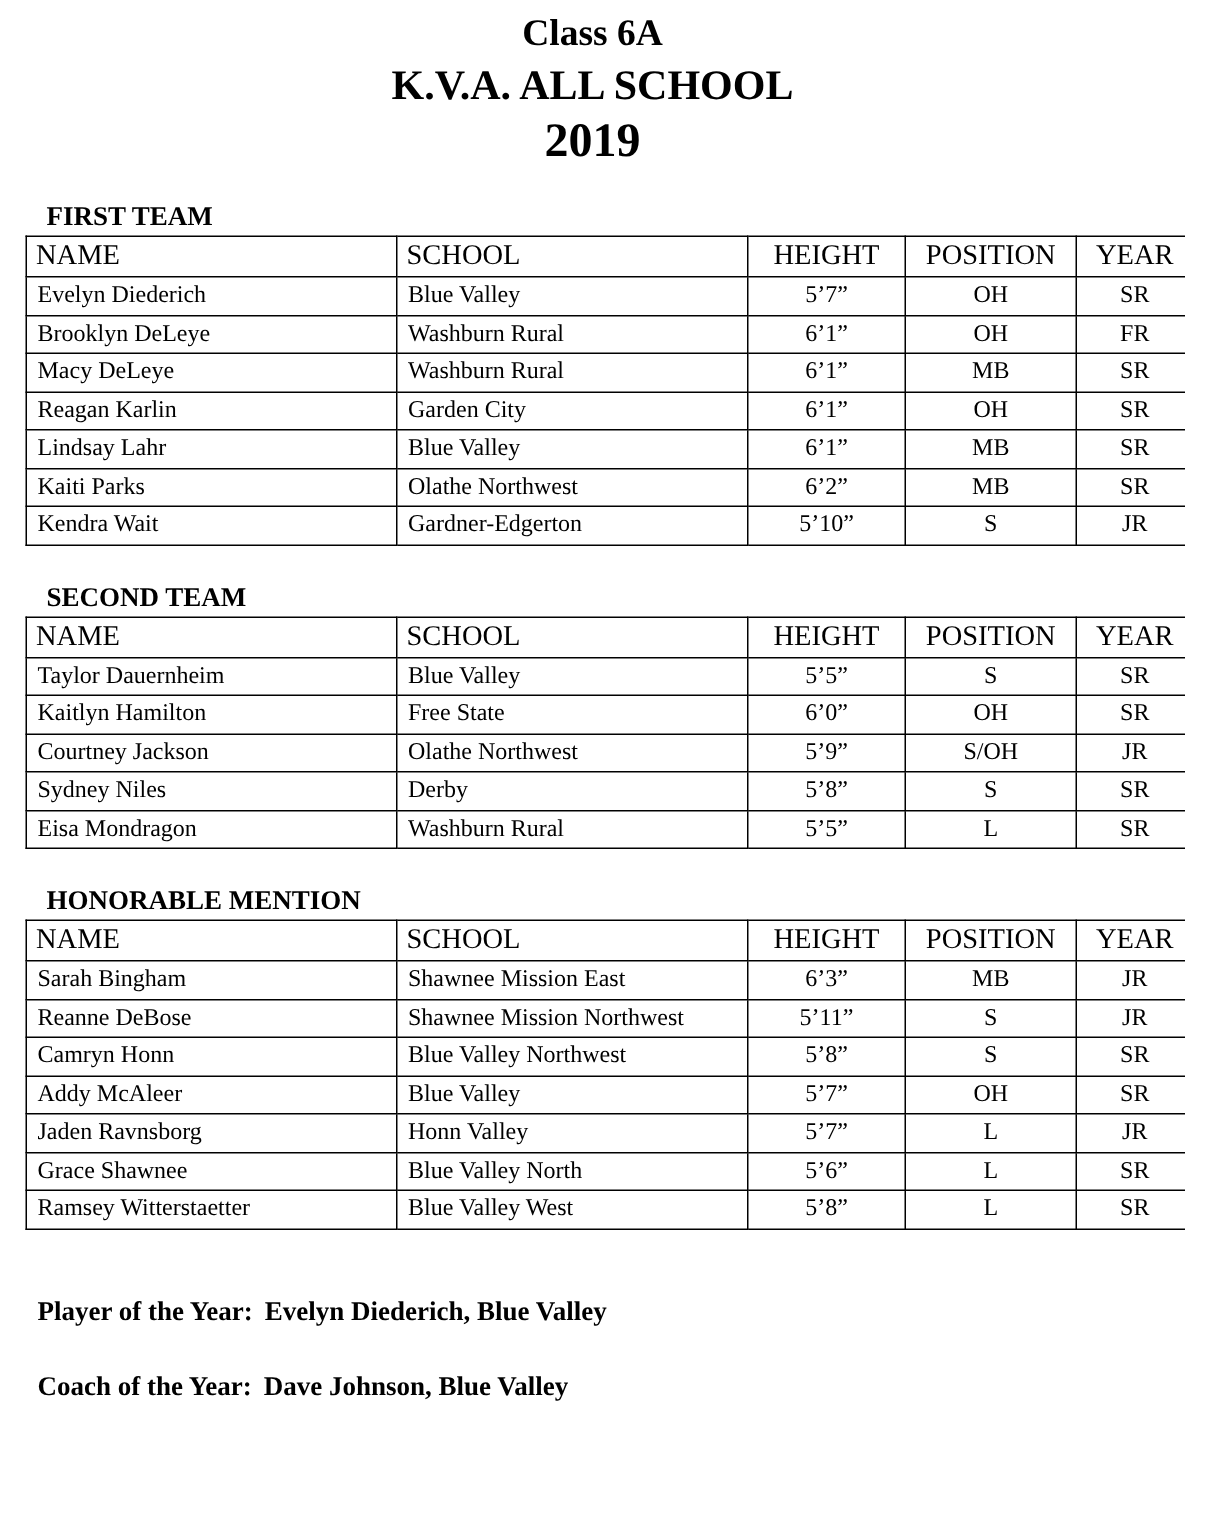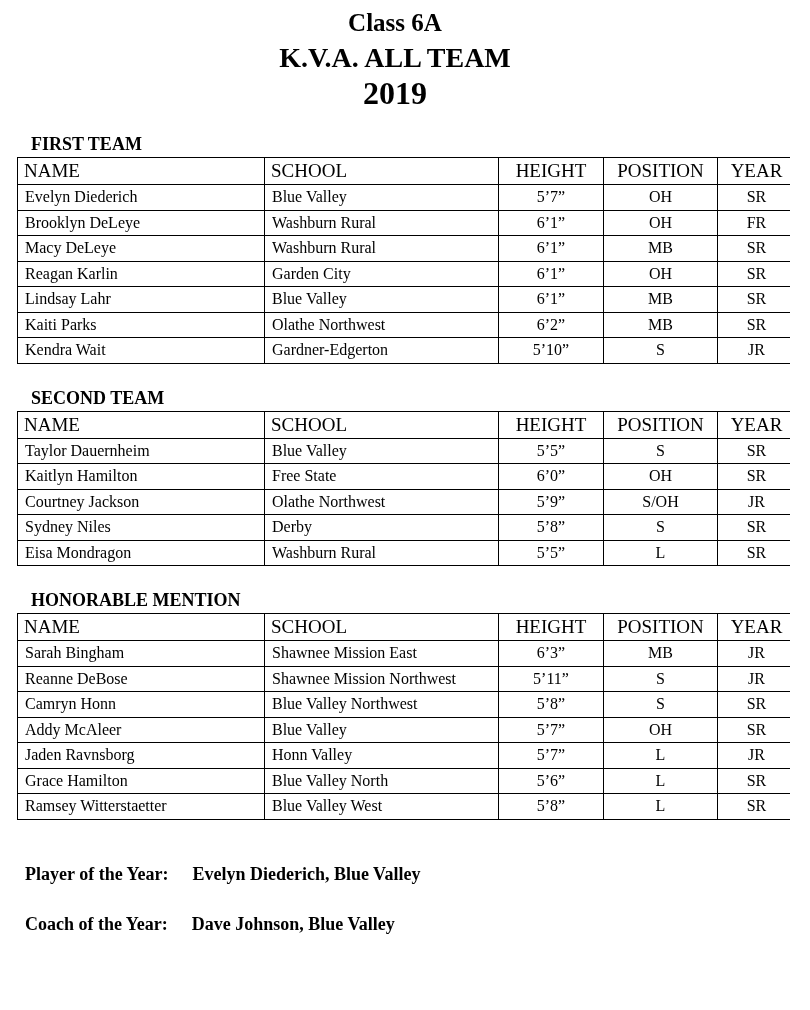--- a/index.html
+++ b/index.html
@@ -67,30 +67,30 @@
     padding: 0 0 0 7px;
   }
   table.roster td.center { text-align: center; padding: 0; }
 
   .footer { margin-top: 44px; margin-left: 25px; }
   .footer-line {
     font-weight: bold;
     font-size: 18px;
     margin: 0 0 29px 0;
   }
-  .footer-line .value { margin-left: 24px; }
+  .footer-line .value { margin-left: 8px; }
 </style>
 </head>
 <body>
 
 <div class="page">
 
   <div class="title-block">
     <div class="title-line1">Class 6A</div>
-    <div class="title-line2">K.V.A. ALL TEAM</div>
+    <div class="title-line2">K.V.A. ALL SCHOOL</div>
     <div class="title-line3">2019</div>
   </div>
 
   <div class="content">
 
   <div class="section">
         <div class="section-heading">FIRST TEAM</div>
         <table class="roster">
           <colgroup>
             <col class="c-name">
@@ -268,21 +268,21 @@
               <td class="center">SR</td>
             </tr>
             <tr>
               <td>Jaden Ravnsborg</td>
               <td>Honn Valley</td>
               <td class="center">5’7”</td>
               <td class="center">L</td>
               <td class="center">JR</td>
             </tr>
             <tr>
-              <td>Grace Hamilton</td>
+              <td>Grace Shawnee</td>
               <td>Blue Valley North</td>
               <td class="center">5’6”</td>
               <td class="center">L</td>
               <td class="center">SR</td>
             </tr>
             <tr>
               <td>Ramsey Witterstaetter</td>
               <td>Blue Valley West</td>
               <td class="center">5’8”</td>
               <td class="center">L</td>

